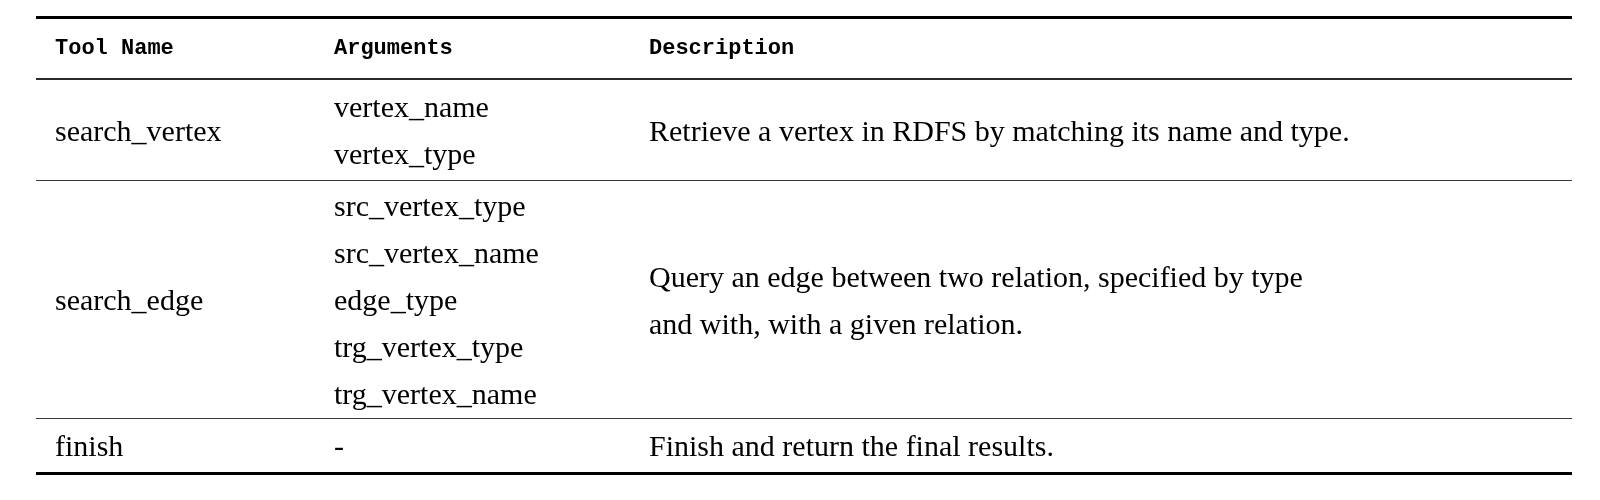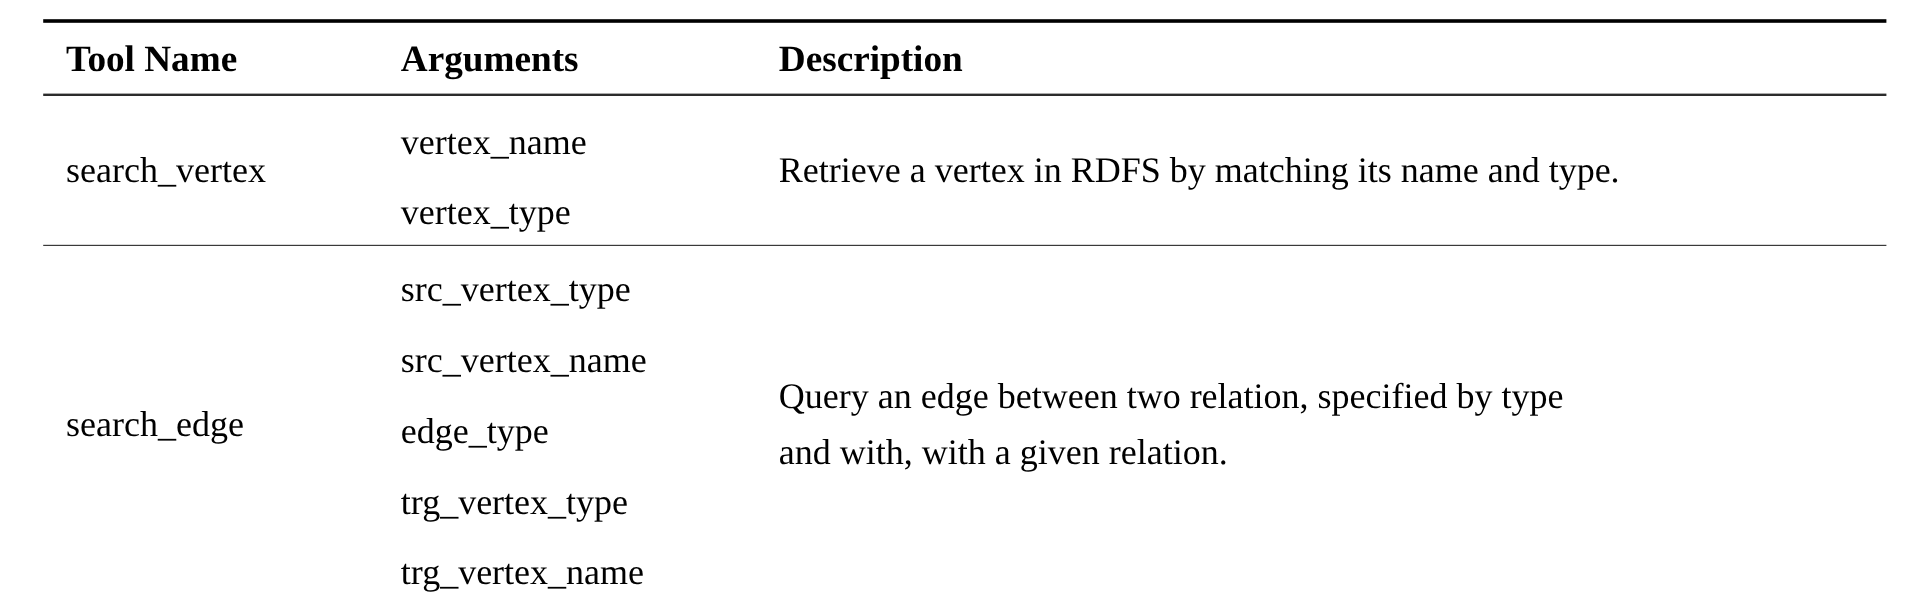--- a/index.html
+++ b/index.html
@@ -53,39 +53,39 @@
 
   th, td {
     padding: 0;
     margin: 0;
     vertical-align: middle;
     text-align: left;
   }
 
   thead th {
     font-weight: bold;
-    font-size: 31px;
+    font-size: 22px;
     line-height: 46px;
     padding: 7px 0 6px 19px;
     white-space: nowrap;
+    font-family: Liberation Mono, monospace;
   }
 
   tbody td {
     font-size: 30px;
     line-height: 47px;
     font-weight: normal;
     padding-left: 19px;
   }
 
   td.cell-tool { white-space: nowrap; }
 
   td.cell-args .arg-line {
     display: block;
     white-space: nowrap;
-    margin-top: 12px;
   }
 
   td.cell-desc {
     padding-right: 4px;
   }
   td.cell-desc .desc-line {
     display: block;
   }
 
   .row-pad-sm td { padding-top: 3px; padding-bottom: 3px; }
@@ -143,19 +143,28 @@
         </td>
         <td class="cell-desc">
           <span class="desc-line">Query an edge between two relation, specified by type</span>
           <span class="desc-line">and with, with a given relation.</span>
         </td>
       </tr>
       <tr>
         <td class="rule-thin" colspan="3"></td>
       </tr>
 
+      <tr class="row-pad-sm">
+        <td class="cell-tool">finish</td>
+        <td class="cell-args">
+          <span class="arg-line">-</span>
+        </td>
+        <td class="cell-desc">
+          <span class="desc-line">Finish and return the final results.</span>
+        </td>
+      </tr>
       <tr>
         <td class="rule-bottom" colspan="3"></td>
       </tr>
 
     </tbody>
   </table>
 </div>
 
 </body></html>

